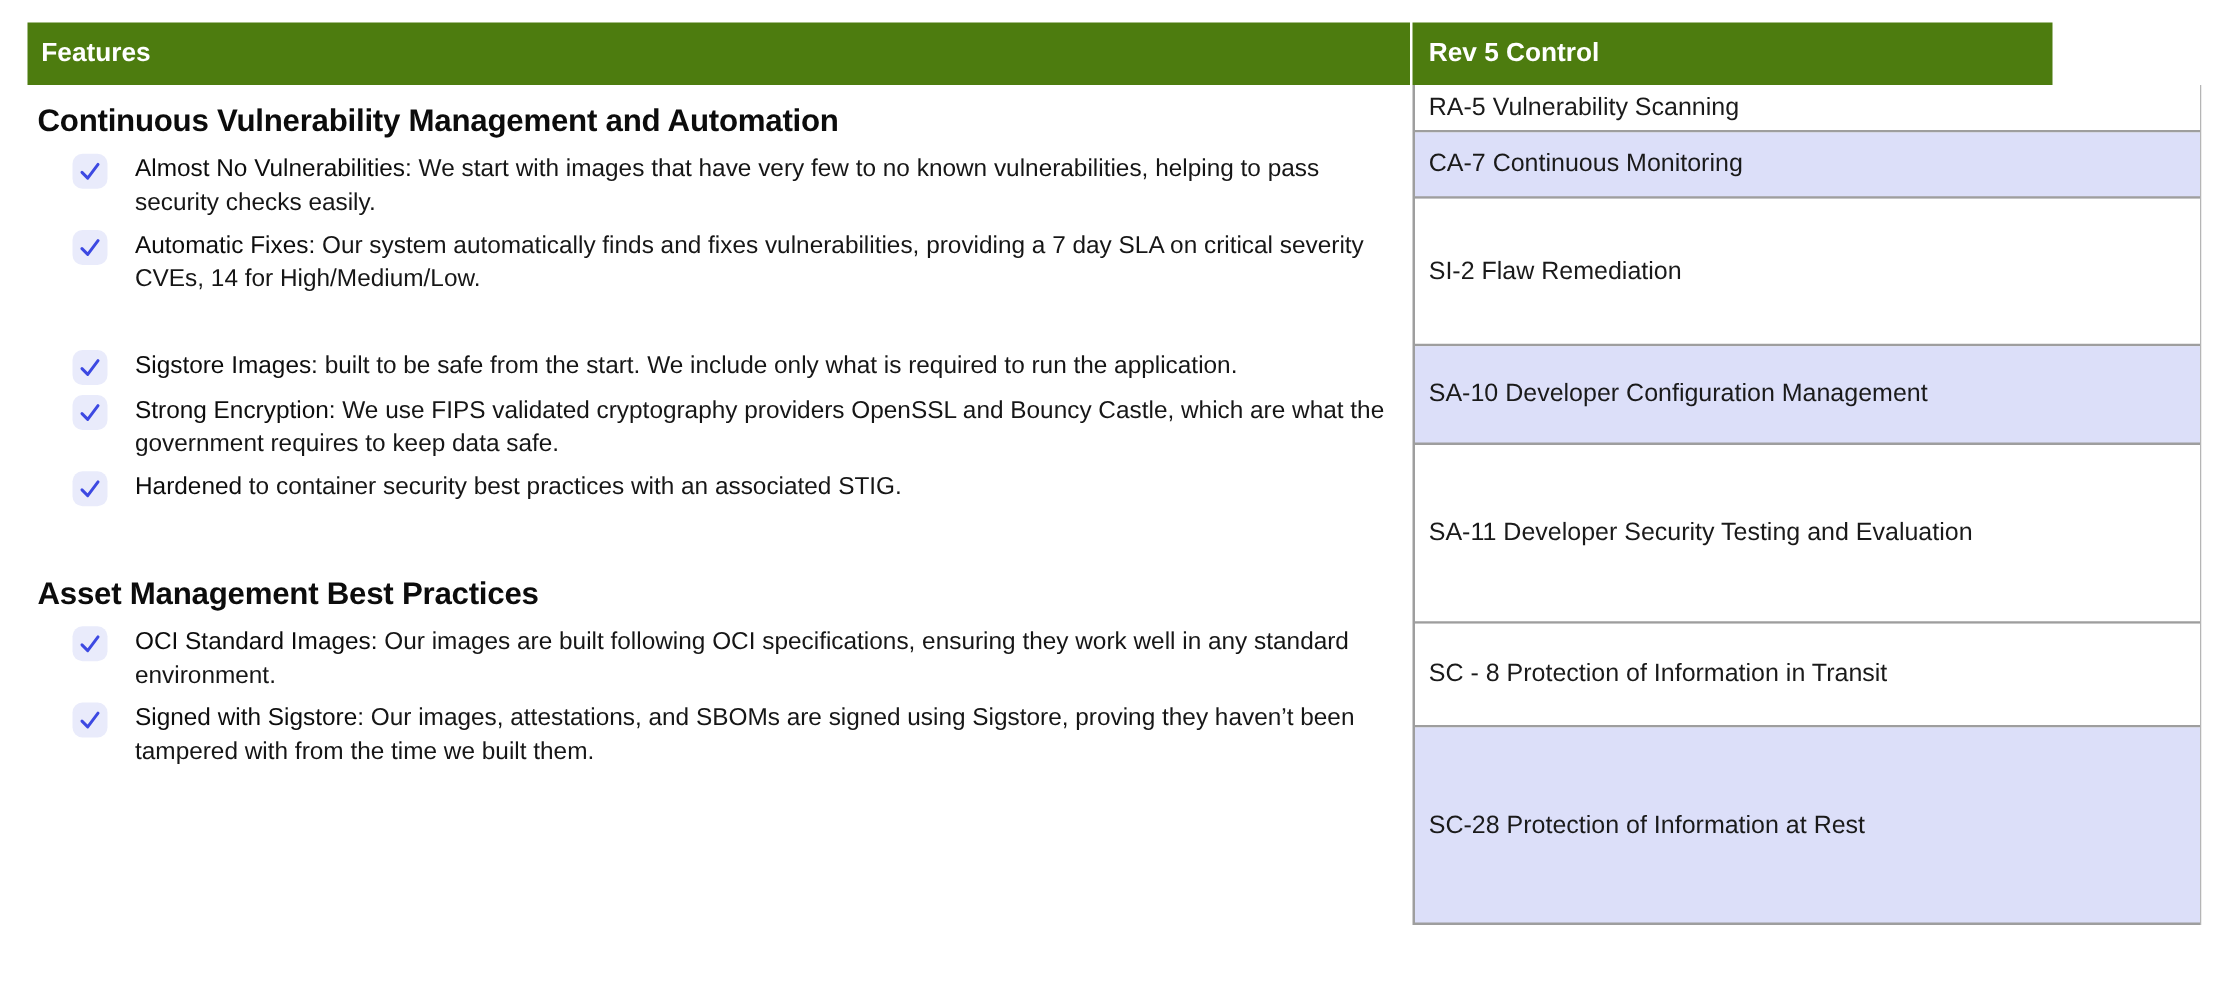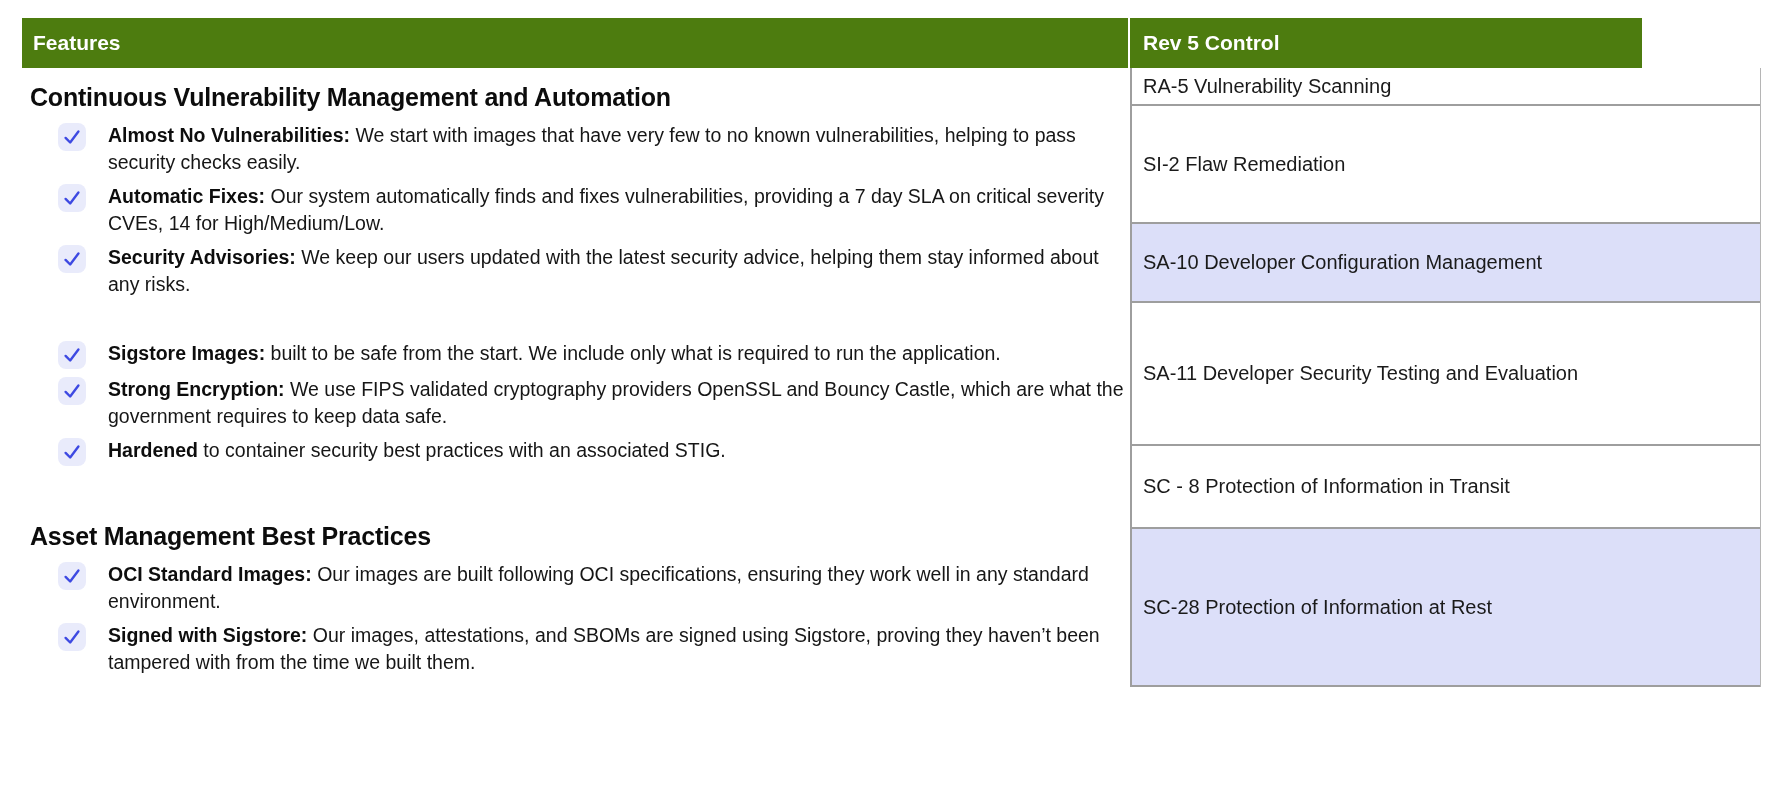--- a/index.html
+++ b/index.html
@@ -23,21 +23,21 @@
   
   .section + .section { margin-top: 42px; }
   .section.extra-gap { margin-top: 56px; }
   .section-title { font-size: 25px; font-weight: 700; color: #0c0c0c; letter-spacing: -0.2px;
                    margin-bottom: 10px; }
   .feature-item { display: flex; align-items: flex-start; margin-bottom: 7px; }
   .checkbox { width: 28px; height: 28px; flex: none; margin: 1px 0 0 28px; border-radius: 8px;
               background: #E9EBFB; display: flex; align-items: center; justify-content: center; }
   .checkbox svg { display: block; }
   .feature-text { flex: 1; margin-left: 22px; font-size: 19.5px; line-height: 27px; color: #161616; }
-  .feature-text b { font-weight: 700; color: #0d0d0d; }
+  .feature-text b { font-weight: 400; color: #0d0d0d; }
 
   
   .control-row { display: flex; align-items: center; padding-left: 11px;
                  border-bottom: 2px solid #9e9e9e; background: #ffffff;
                  font-size: 20px; color: #1a1a1a; }
   .control-row.shaded { background: #DCDFF9; }
 </style>
 </head>
 <body>
 
@@ -71,30 +71,20 @@
     <span class="checkbox">
       <span>
         <svg width="22" height="22" viewBox="0 0 24 24" fill="none">
           <path d="M5 13 L10 18 L19 6" stroke="#3D49E2" stroke-width="2.6" stroke-linecap="round" stroke-linejoin="round"></path>
         </svg>
       </span>
     </span>
     <span class="feature-text"><b>Automatic Fixes:</b><span> Our system automatically finds and fixes vulnerabilities, providing a 7 day SLA on critical severity CVEs, 14 for High/Medium/Low.</span></span>
   </div>
 
-  <div class="feature-item">
-    <span class="checkbox">
-      <span>
-        <svg width="22" height="22" viewBox="0 0 24 24" fill="none">
-          <path d="M5 13 L10 18 L19 6" stroke="#3D49E2" stroke-width="2.6" stroke-linecap="round" stroke-linejoin="round"></path>
-        </svg>
-      </span>
-    </span>
-    <span class="feature-text"><b>Security Advisories:</b><span> We keep our users updated with the latest security advice, helping them stay informed about any risks.</span></span>
-  </div>
 </div>
   </div>
 
   <div class="section">
     <div class="items">
   <div class="feature-item">
     <span class="checkbox">
       <span>
         <svg width="22" height="22" viewBox="0 0 24 24" fill="none">
           <path d="M5 13 L10 18 L19 6" stroke="#3D49E2" stroke-width="2.6" stroke-linecap="round" stroke-linejoin="round"></path>
@@ -154,20 +144,23 @@
     <span class="feature-text"><b>Signed with Sigstore:</b><span> Our images, attestations, and SBOMs are signed using Sigstore, proving they haven’t been tampered with from the time we built them.</span></span>
   </div>
 </div>
   </div>
 </div>
     <div class="controls-col" id="controls-col">
   <div class="control-row" style="height: 38px;">
     <span>RA-5 Vulnerability Scanning</span>
   </div>
 
+  <div class="control-row shaded" style="height: 53px;">
+    <span>CA-7 Continuous Monitoring</span>
+  </div>
 
   <div class="control-row" style="height: 118px;">
     <span>SI-2 Flaw Remediation</span>
   </div>
 
   <div class="control-row shaded" style="height: 79px;">
     <span>SA-10 Developer Configuration Management</span>
   </div>
 
   <div class="control-row" style="height: 143px;">

